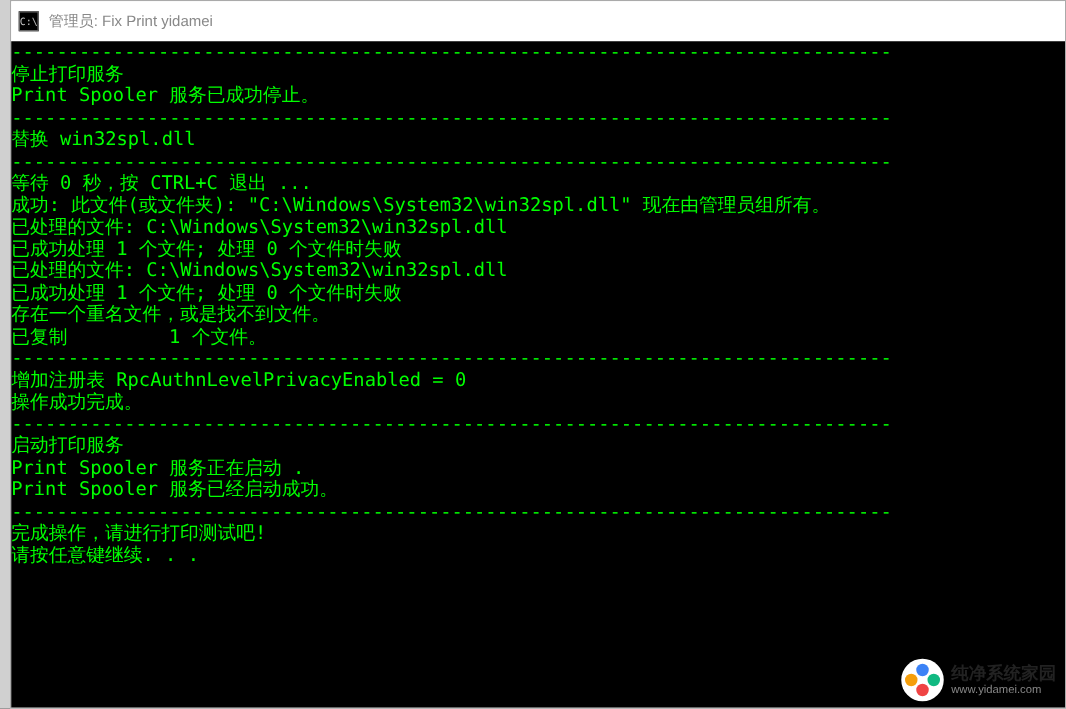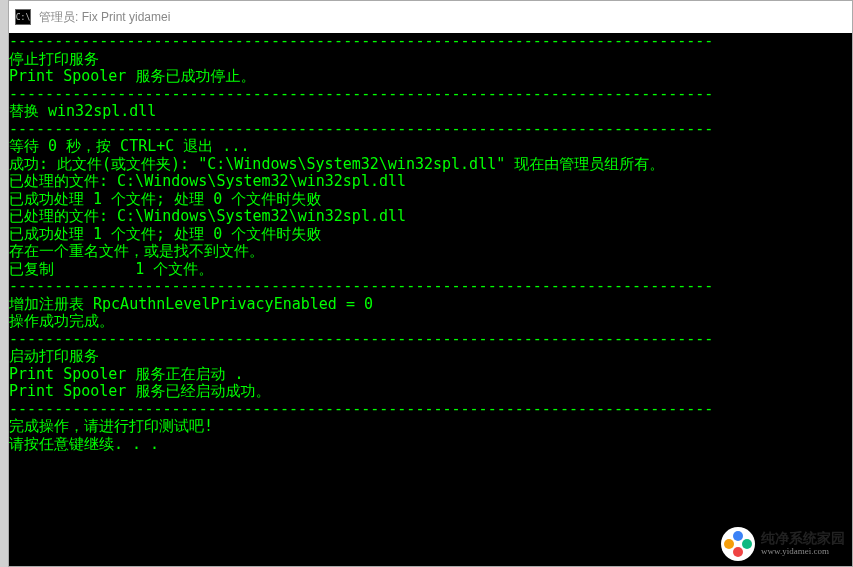--- a/index.html
+++ b/index.html
@@ -80,21 +80,21 @@
       position: absolute;
       border-radius: 50%;
     }
     .watermark .logo .dot { position:absolute; width:10px; height:10px; border-radius:50%; }
     .d1 { background:#3b82f6; top:4px; left:12px; }
     .d2 { background:#f59e0b; top:12px; left:3px; }
     .d3 { background:#10b981; top:12px; right:3px; }
     .d4 { background:#ef4444; bottom:4px; left:12px; }
     .watermark .text { display:flex; flex-direction:column; line-height:1.1; }
     .watermark .t1 { font-size:14px; font-weight:bold; color:#222; }
-    .watermark .t2 { font-size:9px; color:#888;font-family:Liberation Serif, serif; }
+    .watermark .t2 { font-size:9px; color:#888; }
   </style>
 </head>
 <body>
 
 <div class="window">
   <div class="titlebar">
     <div class="app-icon">C:\</div>
     <div>管理员:  Fix Print yidamei</div>
   </div>
   <div class="console" id="console"><span class="line">------------------------------------------------------------------------------</span><span class="line">停止打印服务</span><span class="line"></span><span class="line">Print Spooler 服务已成功停止。</span><span class="line"></span><span class="line">------------------------------------------------------------------------------</span><span class="line">替换 win32spl.dll</span><span class="line">------------------------------------------------------------------------------</span><span class="line"></span><span class="line">等待 0 秒，按 CTRL+C 退出 ...</span><span class="line"></span><span class="line">成功: 此文件(或文件夹): "C:\Windows\System32\win32spl.dll" 现在由管理员组所有。</span><span class="line">已处理的文件: C:\Windows\System32\win32spl.dll</span><span class="line">已成功处理 1 个文件; 处理 0 个文件时失败</span><span class="line">已处理的文件: C:\Windows\System32\win32spl.dll</span><span class="line">已成功处理 1 个文件; 处理 0 个文件时失败</span><span class="line">存在一个重名文件，或是找不到文件。</span><span class="line">已复制         1 个文件。</span><span class="line">------------------------------------------------------------------------------</span><span class="line">增加注册表 RpcAuthnLevelPrivacyEnabled = 0</span><span class="line"></span><span class="line">操作成功完成。</span><span class="line">------------------------------------------------------------------------------</span><span class="line">启动打印服务</span><span class="line">Print Spooler 服务正在启动 .</span><span class="line">Print Spooler 服务已经启动成功。</span><span class="line"></span><span class="line">------------------------------------------------------------------------------</span><span class="line">完成操作，请进行打印测试吧!</span><span class="line">请按任意键继续. . .</span></div>

